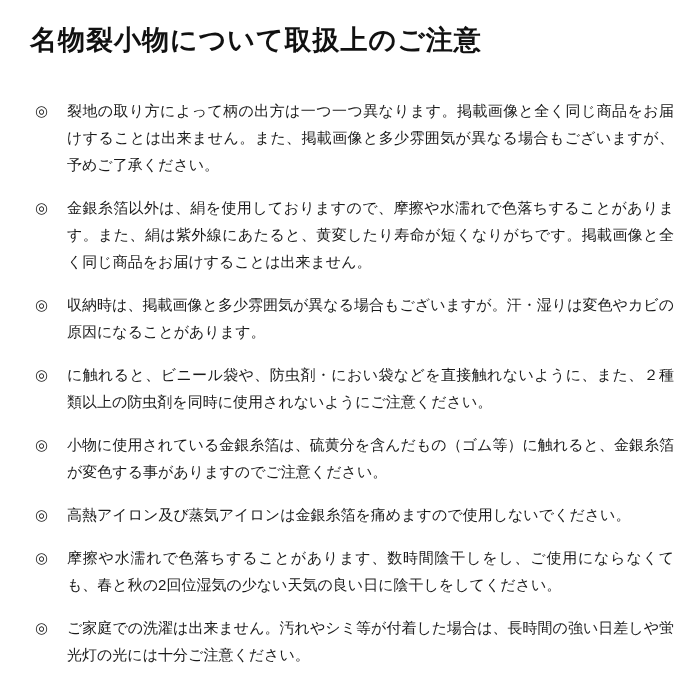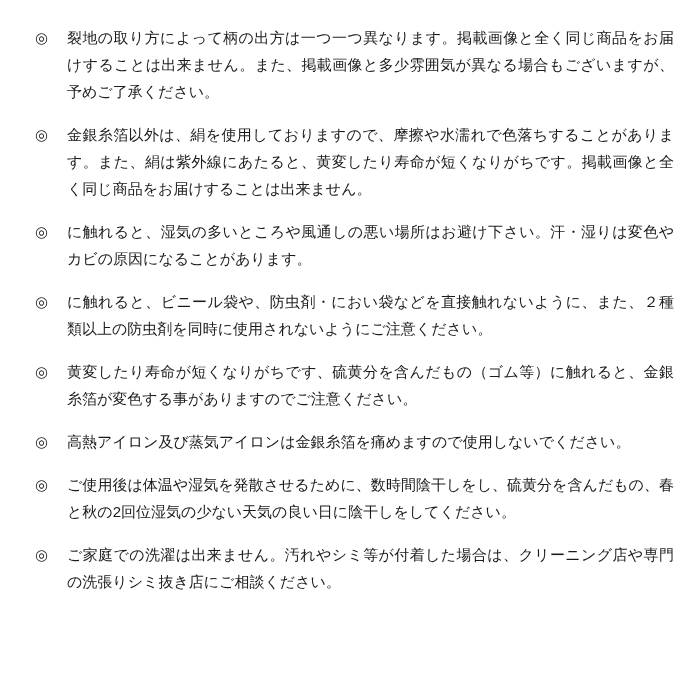--- a/index.html
+++ b/index.html
@@ -49,48 +49,49 @@
     max-width: 608px;
     text-align: justify;
     word-break: normal;
     overflow-wrap: break-word;
   }
 </style>
 </head>
 <body>
 
 <div class="page">
+  <h1 class="title">名物裂小物について取扱上のご注意</h1>
 
   <ul class="notice-list">
     <li class="notice-item">
       <span class="bullet">◎</span>
       <span class="item-text">裂地の取り方によって柄の出方は一つ一つ異なります。掲載画像と全く同じ商品をお届けすることは出来ません。また、掲載画像と多少雰囲気が異なる場合もございますが、予めご了承ください。</span>
     </li>
     <li class="notice-item">
       <span class="bullet">◎</span>
       <span class="item-text">金銀糸箔以外は、絹を使用しておりますので、摩擦や水濡れで色落ちすることがあります。また、絹は紫外線にあたると、黄変したり寿命が短くなりがちです。掲載画像と全く同じ商品をお届けすることは出来ません。</span>
     </li>
     <li class="notice-item">
       <span class="bullet">◎</span>
-      <span class="item-text">に触れると、湿気の多いところや風通しの悪い場所はお避け下さい。汗・湿りは変色やカビの原因になることがあります。</span>
+      <span class="item-text">収納時は、掲載画像と多少雰囲気が異なる場合もございますが。汗・湿りは変色やカビの原因になることがあります。</span>
     </li>
     <li class="notice-item">
       <span class="bullet">◎</span>
       <span class="item-text">に触れると、ビニール袋や、防虫剤・におい袋などを直接触れないように、また、２種類以上の防虫剤を同時に使用されないようにご注意ください。</span>
     </li>
     <li class="notice-item">
       <span class="bullet">◎</span>
-      <span class="item-text">黄変したり寿命が短くなりがちです、硫黄分を含んだもの（ゴム等）に触れると、金銀糸箔が変色する事がありますのでご注意ください。</span>
+      <span class="item-text">小物に使用されている金銀糸箔は、硫黄分を含んだもの（ゴム等）に触れると、金銀糸箔が変色する事がありますのでご注意ください。</span>
     </li>
     <li class="notice-item">
       <span class="bullet">◎</span>
       <span class="item-text">高熱アイロン及び蒸気アイロンは金銀糸箔を痛めますので使用しないでください。</span>
     </li>
     <li class="notice-item">
       <span class="bullet">◎</span>
-      <span class="item-text">ご使用後は体温や湿気を発散させるために、数時間陰干しをし、硫黄分を含んだもの、春と秋の2回位湿気の少ない天気の良い日に陰干しをしてください。</span>
+      <span class="item-text">摩擦や水濡れで色落ちすることがあります、数時間陰干しをし、ご使用にならなくても、春と秋の2回位湿気の少ない天気の良い日に陰干しをしてください。</span>
     </li>
     <li class="notice-item">
       <span class="bullet">◎</span>
-      <span class="item-text">ご家庭での洗濯は出来ません。汚れやシミ等が付着した場合は、クリーニング店や専門の洗張りシミ抜き店にご相談ください。</span>
+      <span class="item-text">ご家庭での洗濯は出来ません。汚れやシミ等が付着した場合は、長時間の強い日差しや蛍光灯の光には十分ご注意ください。</span>
     </li>
   </ul>
 </div>
 
 </body></html>

